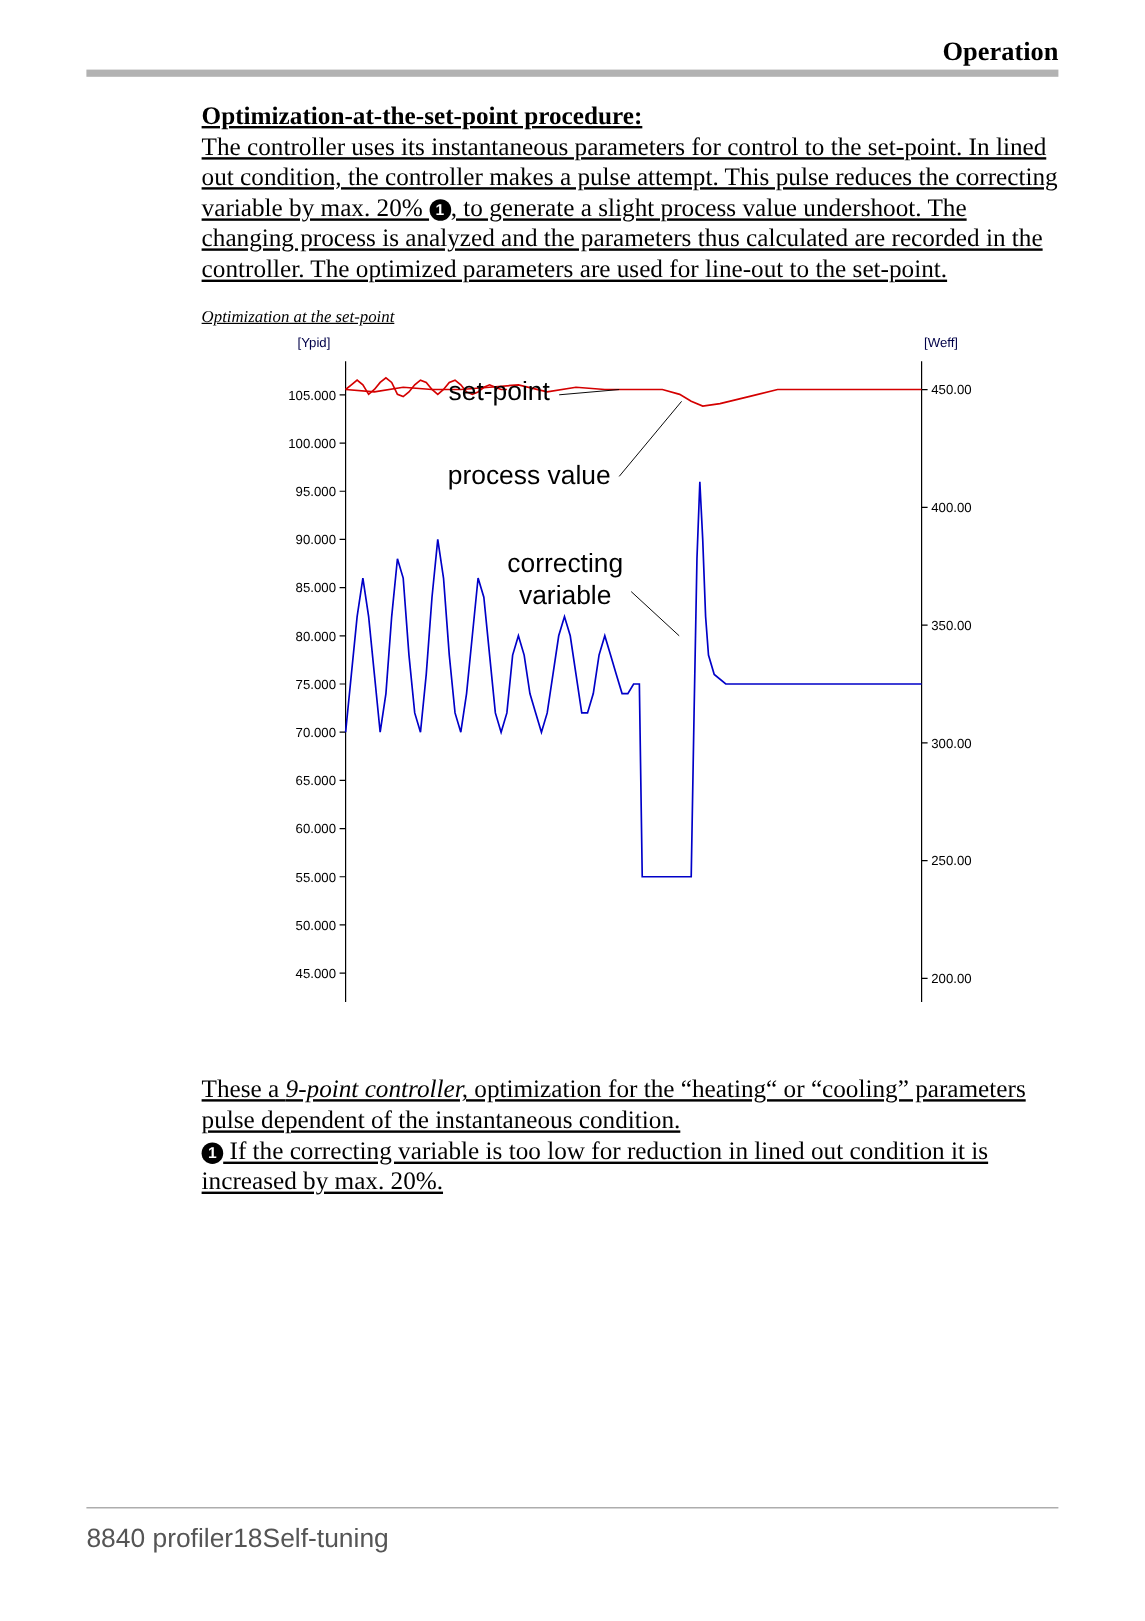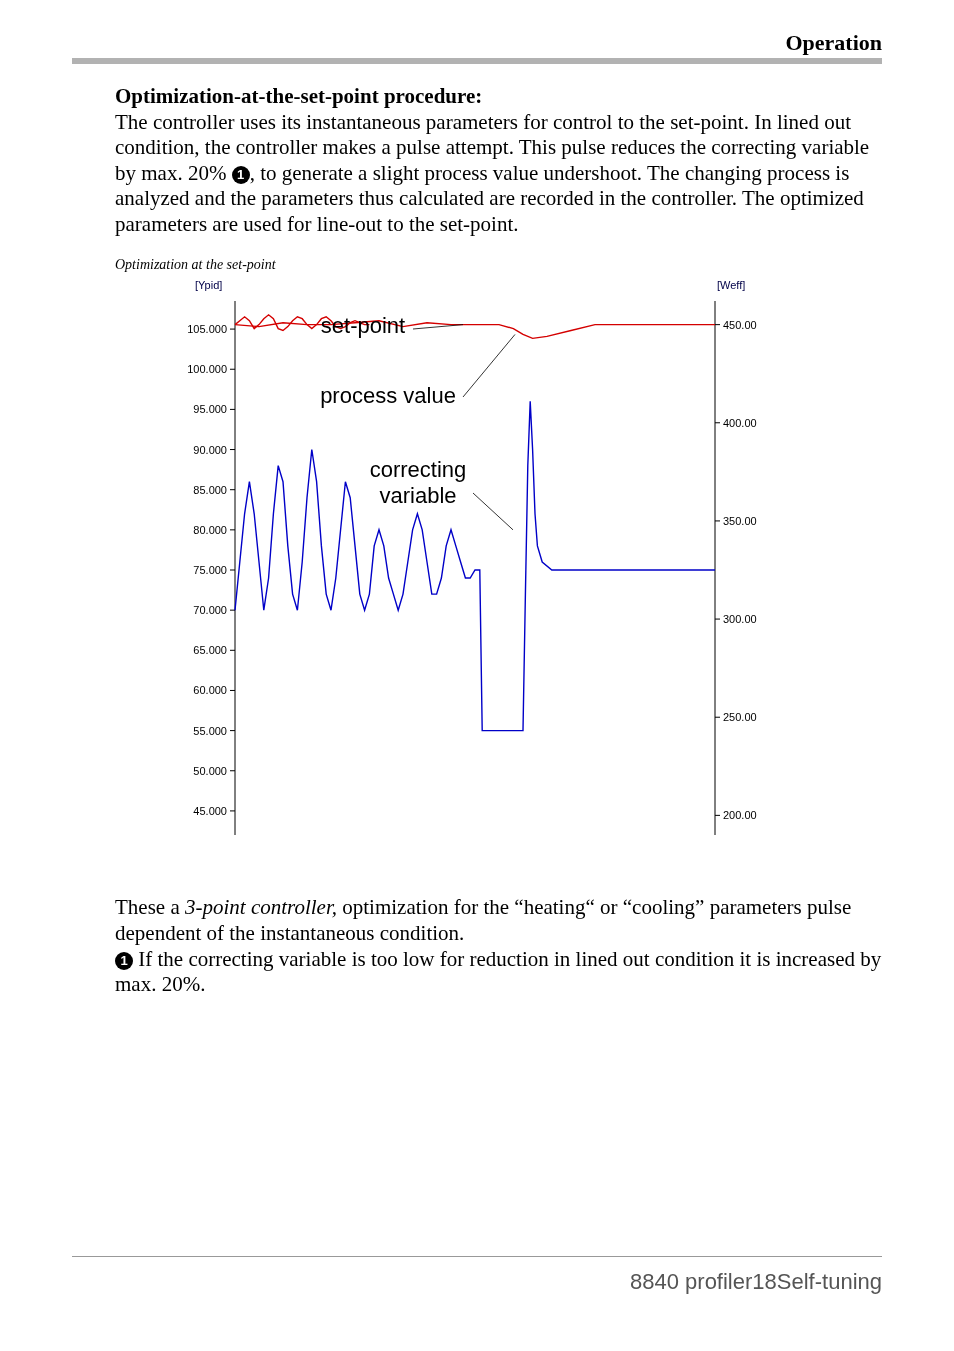--- a/index.html
+++ b/index.html
@@ -19,24 +19,25 @@
     display: flex;
     justify-content: flex-end;
   }
   .header-title {
     font-weight: bold;
     font-size: 22px;
     font-family: "Times New Roman", Times, serif;
     padding-bottom: 2px;
   }
   .content {
-    margin-left: 43px;
+    margin-left: 96px;
     margin-right: 0;
     font-size: 21px;
     line-height: 1.22;
+    text-decoration: underline;
   }
   .para-heading {
     font-weight: bold;
     font-size: 21px;
   }
   .circled {
     display: inline-flex;
     align-items: center;
     justify-content: center;
     width: 18px;
@@ -64,21 +65,21 @@
   .footer {
     position: absolute;
     left: 72px;
     right: 72px;
     bottom: 56px;
   }
   .footer-line {
     border-top: 1px solid #999;
     padding-top: 12px;
     display: flex;
-    justify-content: flex-end;
+    justify-content: flex-start;
     font-family: Arial, Helvetica, sans-serif;
     font-size: 22px;
     color: #555;
   }
   .it { font-style: italic; }
   svg text.axis {
     font-family: Arial, Helvetica, sans-serif;
     font-size: 11px;
     fill: #000;
   }
@@ -161,21 +162,21 @@
         <line x1="250" y1="54" x2="300" y2="49.629629629629676" stroke="#000" stroke-width="0.8"></line>
         <text x="225" y="128" class="ann" text-anchor="middle">process value</text>
         <line x1="300" y1="122" x2="352" y2="59.44444444444446" stroke="#000" stroke-width="0.8"></line>
         <text x="255" y="202" class="ann" text-anchor="middle">correcting</text>
         <text x="255" y="228" class="ann" text-anchor="middle">variable</text>
         <line x1="310" y1="218" x2="350" y2="254.84848484848482" stroke="#000" stroke-width="0.8"></line>
       </svg>
   </div>
 
   <div class="after-chart">
-    <span>These a </span><span class="it">3-point controller,</span><span> optimization for the “heating“ or “cooling” parameters pulse dependent of the instantaneous condition.</span>
+    <span>These a </span><span class="it">9-point controller,</span><span> optimization for the “heating“ or “cooling” parameters pulse dependent of the instantaneous condition.</span>
   </div>
   <div>
     <span class="circled">1</span><span>  If the correcting variable is too low for reduction in lined out condition it is increased by max. 20%.</span>
   </div>
 
 </div>
 
 <div class="footer">
   <div class="footer-line">
     <span>8840 profiler</span>

